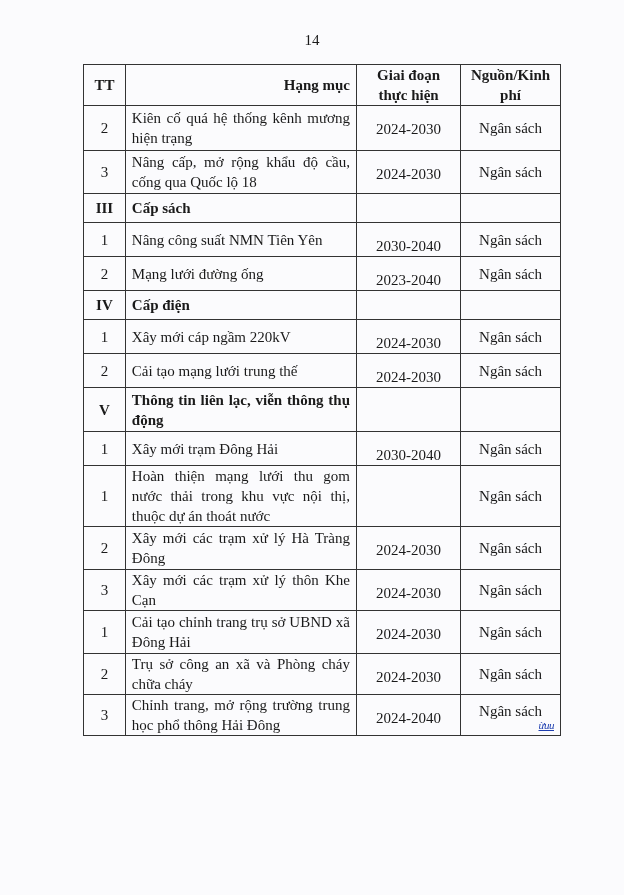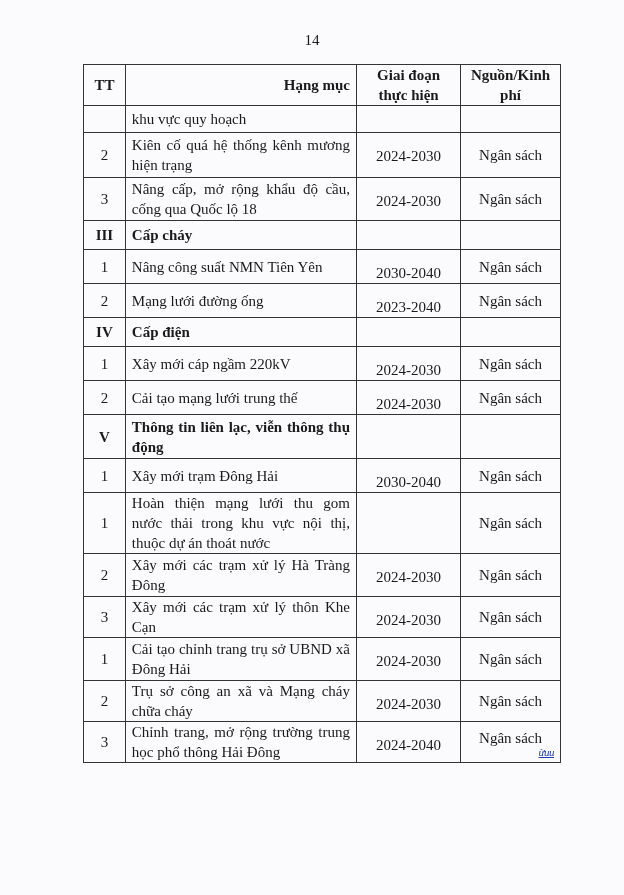--- a/index.html
+++ b/index.html
@@ -50,34 +50,20 @@
 <table>
   <thead>
     <tr style="height:40px">
       <th class="c-tt">TT</th>
       <th class="c-item" style="text-align:right">Hạng mục</th>
       <th class="c-period" style="vertical-align:middle;padding-top:0">Giai đoạn thực hiện</th>
       <th class="c-source">Nguồn/Kinh phí</th>
     </tr>
   </thead>
   <tbody id="tbody">
-      <tr class="" style="height: 27px;">
-        <td class="c-tt">
-          <span class="item-text"></span>
-        </td>
-        <td class="c-item">
-          <span class="item-text">khu vực quy hoạch</span>
-        </td>
-        <td class="c-period">
-          <span class="item-text"></span>
-        </td>
-        <td class="c-source">
-          <span class="item-text"></span>
-        </td>
-      </tr>
       <tr class="" style="height: 45px;">
         <td class="c-tt">
           <span class="item-text">2</span>
         </td>
         <td class="c-item">
           <span class="item-text">Kiên cố quá hệ thống kênh mương hiện trạng</span>
         </td>
         <td class="c-period">
           <span class="item-text">2024-2030</span>
         </td>
@@ -97,21 +83,21 @@
         </td>
         <td class="c-source">
           <span class="item-text">Ngân sách</span>
         </td>
       </tr>
       <tr class="section" style="height: 29px;">
         <td class="c-tt">
           <span class="item-text">III</span>
         </td>
         <td class="c-item">
-          <span class="item-text">Cấp cháy</span>
+          <span class="item-text">Cấp sách</span>
         </td>
         <td class="c-period">
           <span class="item-text"></span>
         </td>
         <td class="c-source">
           <span class="item-text"></span>
         </td>
       </tr>
       <tr class="" style="height: 29px;">
         <td class="c-tt">
@@ -265,21 +251,21 @@
         </td>
         <td class="c-source">
           <span class="item-text">Ngân sách</span>
         </td>
       </tr>
       <tr class="" style="height: 41px;">
         <td class="c-tt">
           <span class="item-text">2</span>
         </td>
         <td class="c-item">
-          <span class="item-text">Trụ sở công an xã và Mạng cháy chữa cháy</span>
+          <span class="item-text">Trụ sở công an xã và Phòng cháy chữa cháy</span>
         </td>
         <td class="c-period">
           <span class="item-text">2024-2030</span>
         </td>
         <td class="c-source">
           <span class="item-text">Ngân sách</span>
         </td>
       </tr>
       <tr class="" style="height: 39px;">
         <td class="c-tt">

